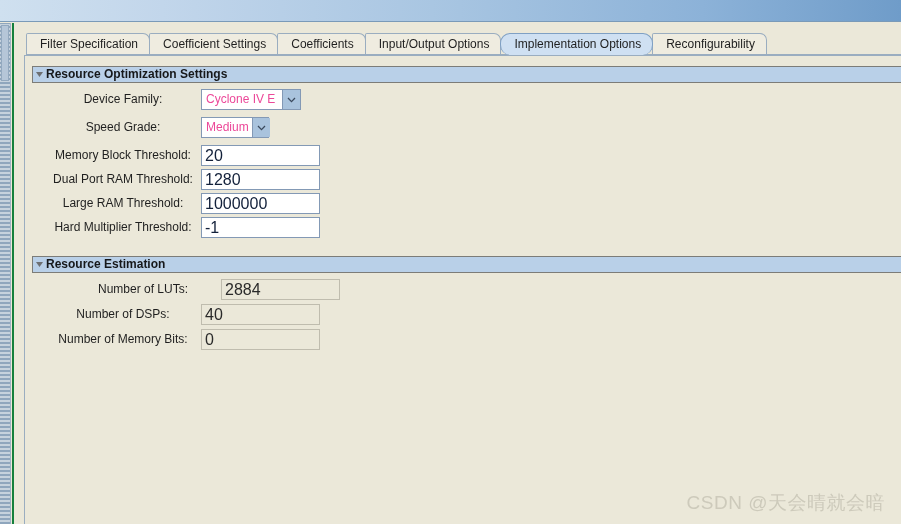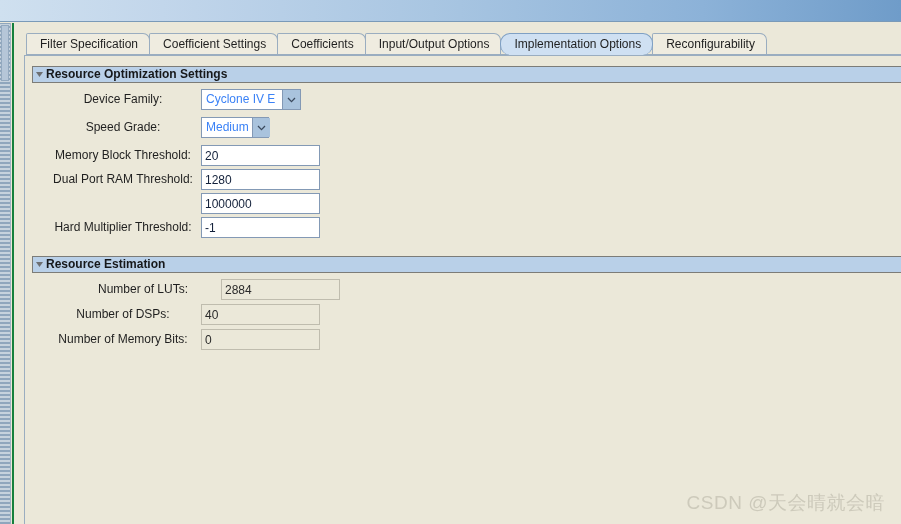--- a/index.html
+++ b/index.html
@@ -181,21 +181,21 @@
   
   .text-input {
     position: absolute;
     left: 152px;
     width: 119px;
     height: 21px;
     background: #ffffff;
     border: 1px solid #8399b5;
     box-sizing: border-box;
     font-family: "Liberation Sans", sans-serif;
-    font-size: 12px;
+    font-size: 16px;
     color: #12203a;
     line-height: 19px;
     padding: 4px 3px;
     outline: none;
     cursor: text;
   }
   .text-input.readonly {
     background: #ebe8d9;
     border: 1px solid #bfbcae;
     color: #2a2a2a;
@@ -209,21 +209,21 @@
     background: #ffffff;
     border: 1px solid #8399b5;
     box-sizing: border-box;
     display: flex;
     align-items: stretch;
     cursor: default;
   }
   .combo-value {
     flex: 1 1 auto;
     font-size: 12px;
-    color: #3b82f6;
+    color: #ec4899;
     line-height: 19px;
     padding: 0 3px 0 4px;
     white-space: nowrap;
     display: flex;
     align-items: center;
   }
   .combo-arrow {
     flex: none;
     width: 17px;
     background: #a9c3dd;
@@ -323,20 +323,21 @@
         <span class="field-label">Memory Block Threshold:</span>
         <input class="text-input" type="text" value="20" style="">
       </div>
 
       <div class="form-row" style="left:24px; top:113px; width:290px;">
         <span class="field-label">Dual Port RAM Threshold:</span>
         <input class="text-input" type="text" value="1280" style="">
       </div>
 
       <div class="form-row" style="left:24px; top:137px; width:290px;">
+        <span class="field-label">Large RAM Threshold:</span>
         <input class="text-input" type="text" value="1000000" style="">
       </div>
 
       <div class="form-row" style="left:24px; top:161px; width:290px;">
         <span class="field-label">Hard Multiplier Threshold:</span>
         <input class="text-input" type="text" value="-1" style="">
       </div>
 
       <div class="section-header" style="top:200px;">
         <span class="section-toggle">

